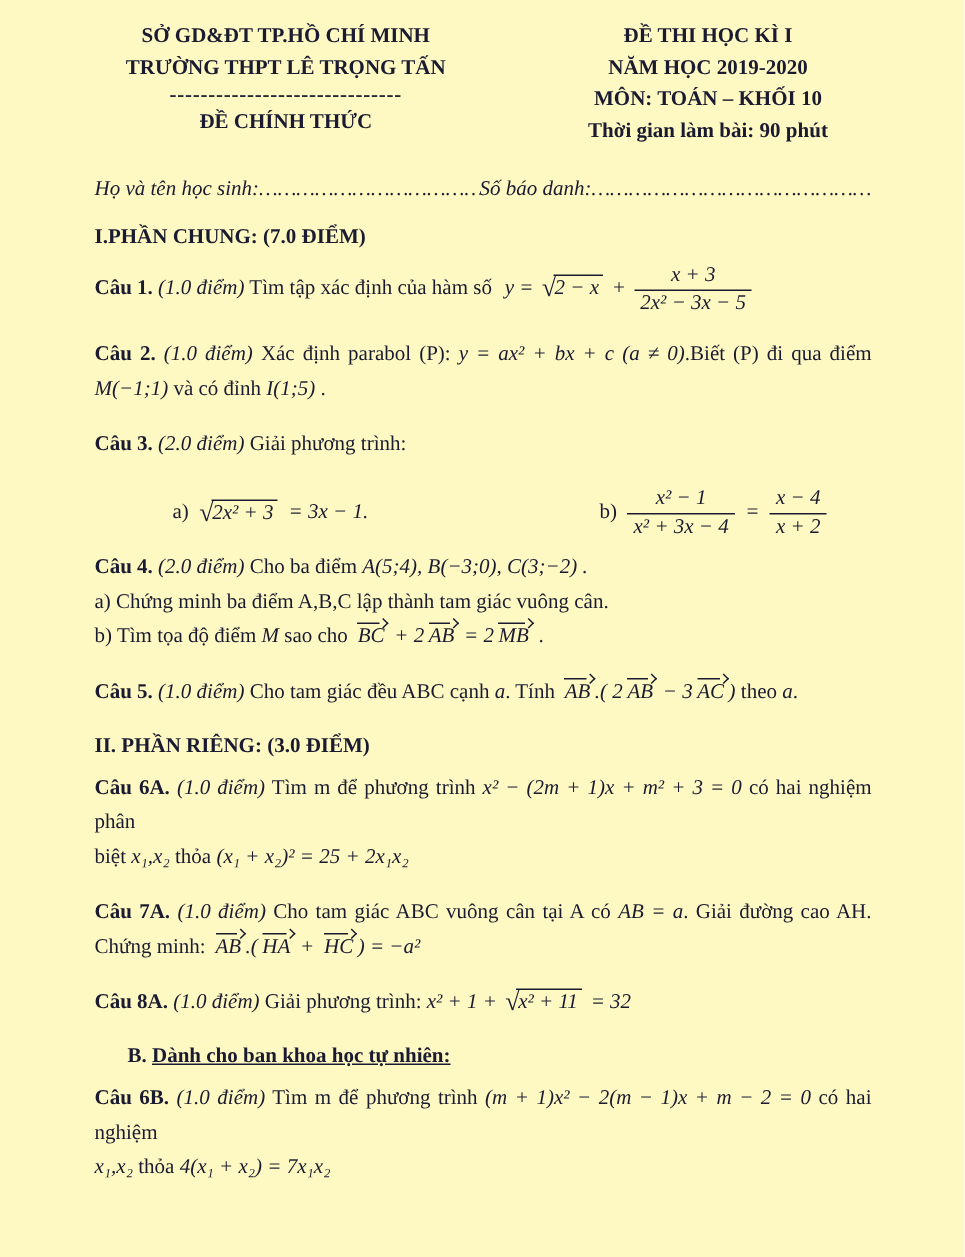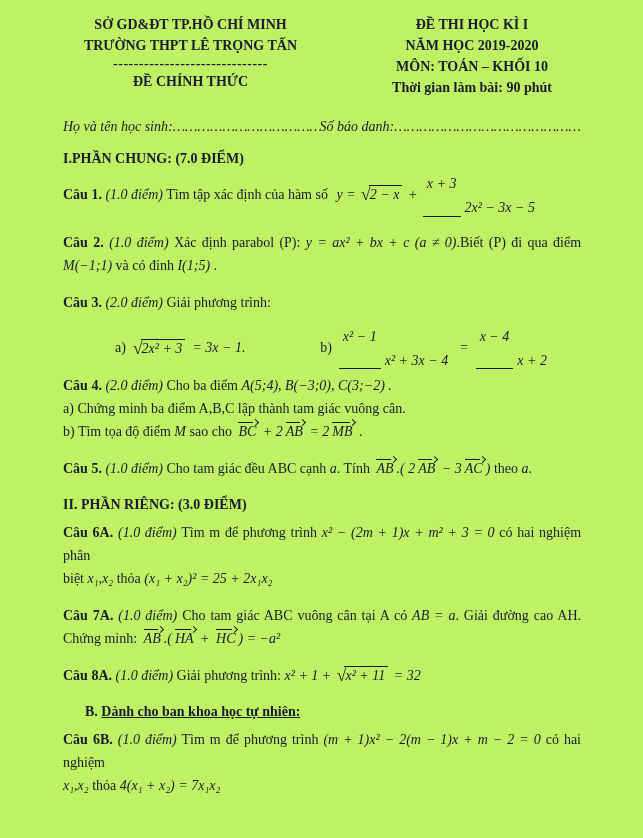--- a/index.html
+++ b/index.html
@@ -1,42 +1,42 @@
 <!DOCTYPE html>
 <html><head>
 <meta charset="utf-8">
 <style>
   html,body{margin:0;padding:0;background:#ffffff;}
   .page{
     width:643px;height:838px;box-sizing:border-box;
-    padding:14px 62px 0 63px;background:#bef264;
+    padding:14px 62px 0 63px;background:#fef9c3;
     font-family:"Liberation Serif","DejaVu Serif",serif;
     font-size:14px;color:#1a1a30;overflow:hidden;
   }
   .b{font-weight:700}
   .i{font-style:italic}
   .bi{font-weight:700;}
   .u{text-decoration:underline}
   .m{font-style:italic}
   .header{display:flex;justify-content:space-between;align-items:flex-start;}
   .h-left{width:255px;text-align:center;line-height:21px;}
   .h-right{width:218px;text-align:center;line-height:21px;}
   .divider{line-height:15px;letter-spacing:0.5px;}
   .student-line{display:flex;margin-top:19px;font-style:italic;line-height:20px;}
   .dots{overflow:hidden;white-space:nowrap;}
   .dots.grow{flex:1;}
   .sec-title{font-weight:700;margin-top:11px;line-height:22px;}
   .para{margin-top:5px;line-height:23px;}
   .line{display:block;}
   .spread{text-align:justify;text-align-last:justify;font-family:Liberation Serif, serif;}
   .indent{padding-left:22px;}
-  .frac{display:inline-flex;flex-direction:row;vertical-align:middle;
+  .frac{display:inline-flex;flex-direction:column;vertical-align:middle;
         text-align:center;line-height:1.25;margin:0 2px;font-style:italic;}
   .frac .num{border-bottom:1px solid currentColor;padding:0 4px;}
-  .frac .den{padding:0 4px;margin-top:24px;}
+  .frac .den{padding:0 4px;}
   .radical{white-space:nowrap;margin:0 2px;}
   .rad-sign{font-style:normal;font-size:1.25em;line-height:1;position:relative;top:1px;}
   .rad-body{display:inline-block;border-top:1px solid currentColor;
             padding:0 3px 0 1px;margin-left:-2px;font-style:italic;line-height:1.3;text-align:center;}
   .vec{position:relative;font-style:italic;margin:0 3px;white-space:nowrap;
        display:inline-block;line-height:1.2;}
   .vec::before{content:"";position:absolute;left:0;right:3px;top:-2px;
        border-top:1px solid currentColor;}
   .vec::after{content:"";position:absolute;right:-2px;top:-4px;width:4px;height:4px;
        border-top:1px solid currentColor;border-right:1px solid currentColor;

